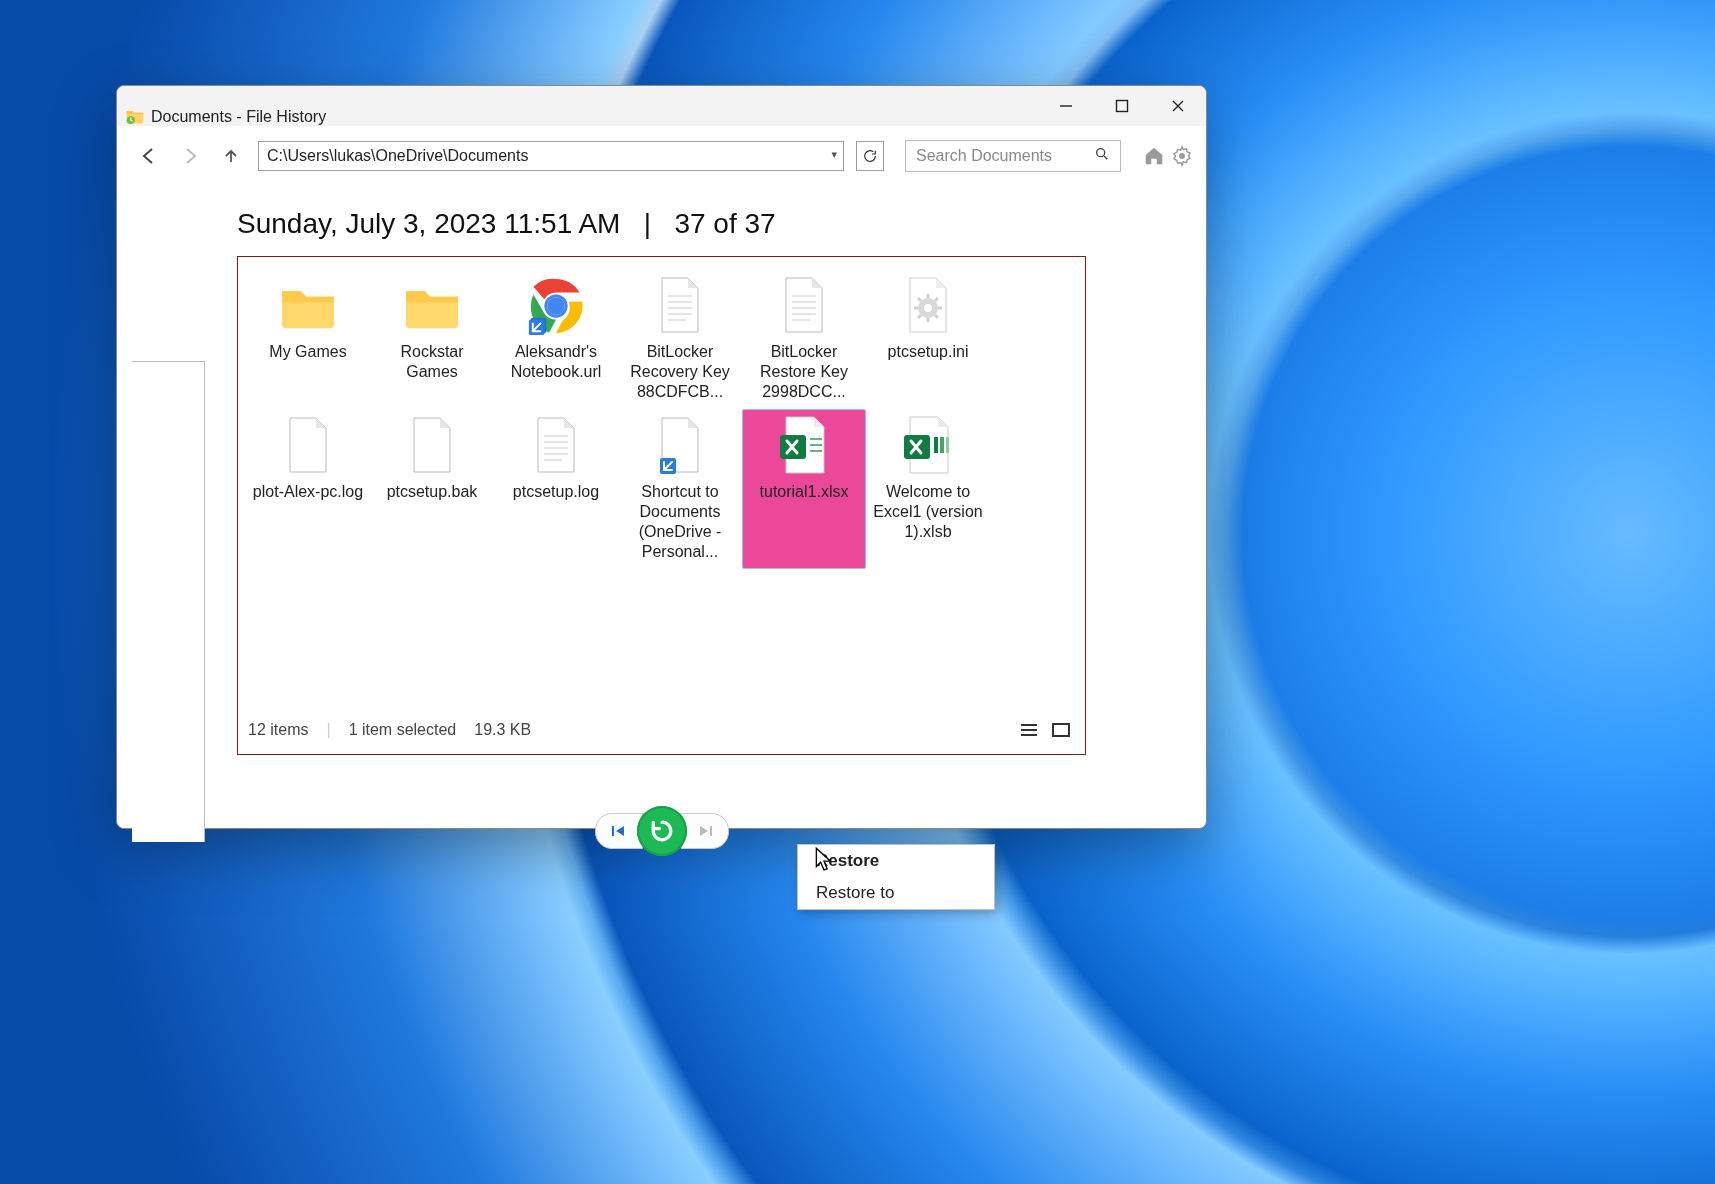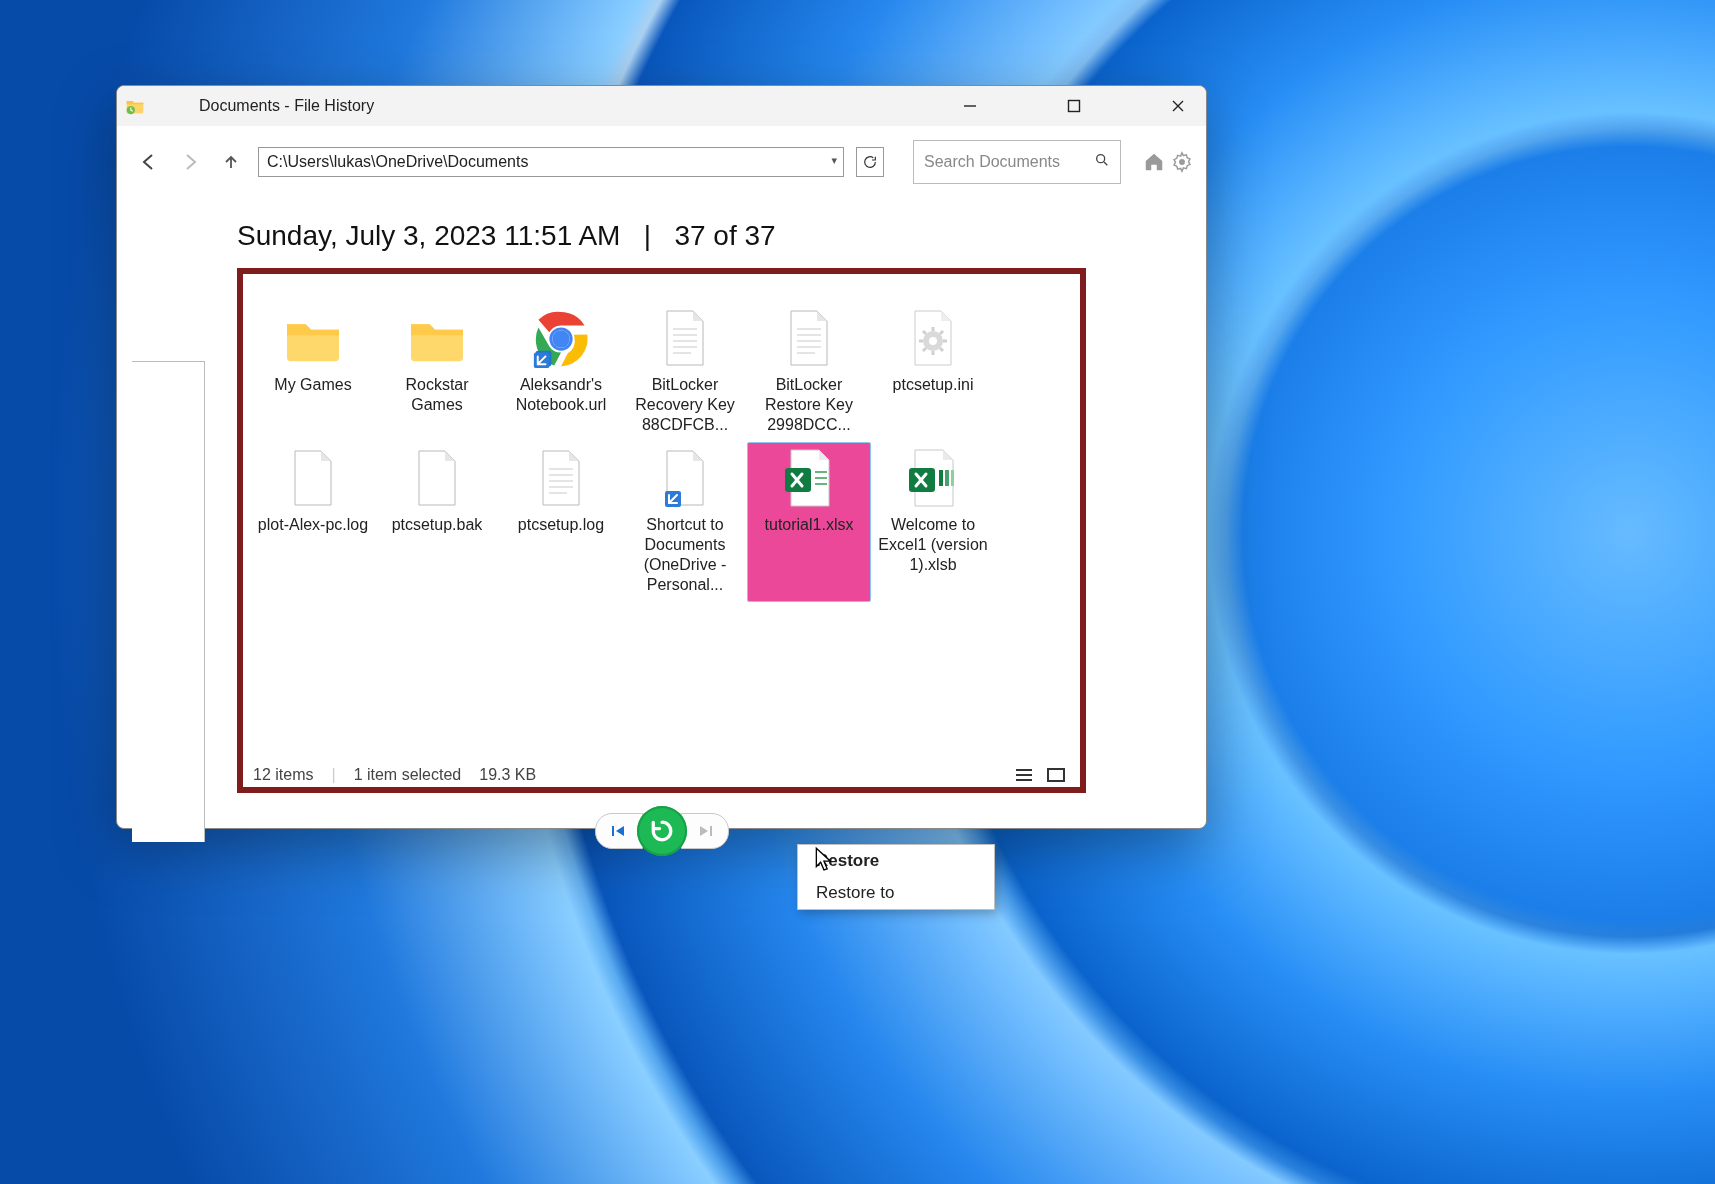--- a/index.html
+++ b/index.html
@@ -15,66 +15,66 @@
     filter:saturate(1.05);
   }
   .window{
     position:absolute;left:116px;top:85px;width:1089px;height:742px;
     background:#fff;border:1px solid #888;border-radius:8px;
     box-shadow:0 20px 60px rgba(0,0,0,.35);
     display:flex;flex-direction:column;overflow:visible;
   }
   
   .titlebar{height:40px;background:#f3f3f3;border-top-left-radius:8px;border-top-right-radius:8px;
-    display:flex;align-items:center;padding:0 0 0 8px;font-size:16px;color:#222;gap:48px;}
+    display:flex;align-items:flex-end;padding:0 0 0 8px;font-size:16px;color:#222;}
   .titlebar .win-icon{width:20px;height:20px;margin-right:6px;}
   .titlebar .spacer{flex:1;}
   .cap-btn{width:56px;height:40px;display:flex;align-items:center;justify-content:center;}
   .cap-btn svg{display:block;}
   
   .toolbar{display:flex;align-items:center;gap:13px;padding:14px 12px 6px 18px;}
   .nav-arrow{width:28px;height:28px;display:flex;align-items:center;justify-content:center;color:#444;}
   .nav-arrow.dim{color:#aaa;}
   .up-arrow{color:#555;}
   .addr{
     flex:0 0 552px;height:28px;border:1px solid #999;display:flex;align-items:center;
     font-size:16px;padding:0 24px 0 8px;color:#222;position:relative;background:#fff;
   }
   .addr .chev{position:absolute;right:6px;top:6px;font-size:11px;color:#555;}
   .refresh{width:26px;height:28px;border:1px solid #999;margin-left:-1px;display:flex;align-items:center;justify-content:center;}
   .search{
-    flex:1;height:30px;border:1px solid #bbb;margin-left:16px;display:flex;align-items:center;
-    padding:6px 10px;color:#777;font-size:16px;background:#fff;justify-content:space-between;
+    flex:1;height:30px;border:1px solid #bbb;margin-left:8px;display:flex;align-items:center;
+    padding:0 10px;color:#777;font-size:16px;background:#fff;justify-content:space-between;
   }
   .right-icons{display:flex;gap:4px;margin-left:8px;color:#9a9a9a;}
   .right-icons .ico{width:24px;height:24px;display:flex;align-items:center;justify-content:center;}
   
   .dateline{padding:30px 0 16px 120px;font-size:28px;color:#111;font-weight:400;}
   
   .content-wrap{margin:0 120px 0 120px;display:flex;gap:0;}
   .left-panel{
     position:absolute;left:15px;top:275px;width:72px;height:480px;border:1px solid #bbb;
     border-left:none;border-bottom:none;background:#fff;
   }
   .content{
-    border:6px solid #7f1d1d;width:850px;height:485px;padding:28px 8px 0 8px;
+    border:1px solid #7f1d1d;width:850px;height:485px;padding:12px 8px 0 8px;
     position:relative;
   }
   .grid{display:flex;flex-wrap:wrap;align-content:flex-start;}
   .item{
     width:118px;display:flex;flex-direction:column;align-items:center;
     text-align:center;font-size:16px;color:#222;padding:4px 2px 6px 2px;
     line-height:1.25;border:1px solid transparent;border-radius:2px;
   }
   .item.selected{background:#ec4899;border-color:#8fc6f0;}
   .thumb{width:64px;height:64px;display:flex;align-items:center;justify-content:center;margin-bottom:4px;}
   .label{word-break:break-word;max-height:5.1em;overflow:hidden;}
   
   .status{
-    position:absolute;left:10px;right:10px;bottom:0;display:flex;align-items:center;
+    position:absolute;left:10px;right:10px;bottom:12px;display:flex;align-items:center;
     font-size:16px;color:#444;justify-content:space-between;
   }
   .status .left{display:flex;align-items:center;gap:18px;}
   .status .sep{color:#ccc;}
   .view-btns{display:flex;gap:4px;}
   .view-btn{width:26px;height:22px;border:1px solid transparent;display:flex;align-items:center;justify-content:center;}
   
   .controls{
     position:absolute;left:50%;transform:translateX(-50%);bottom:-28px;
     display:flex;align-items:center;

